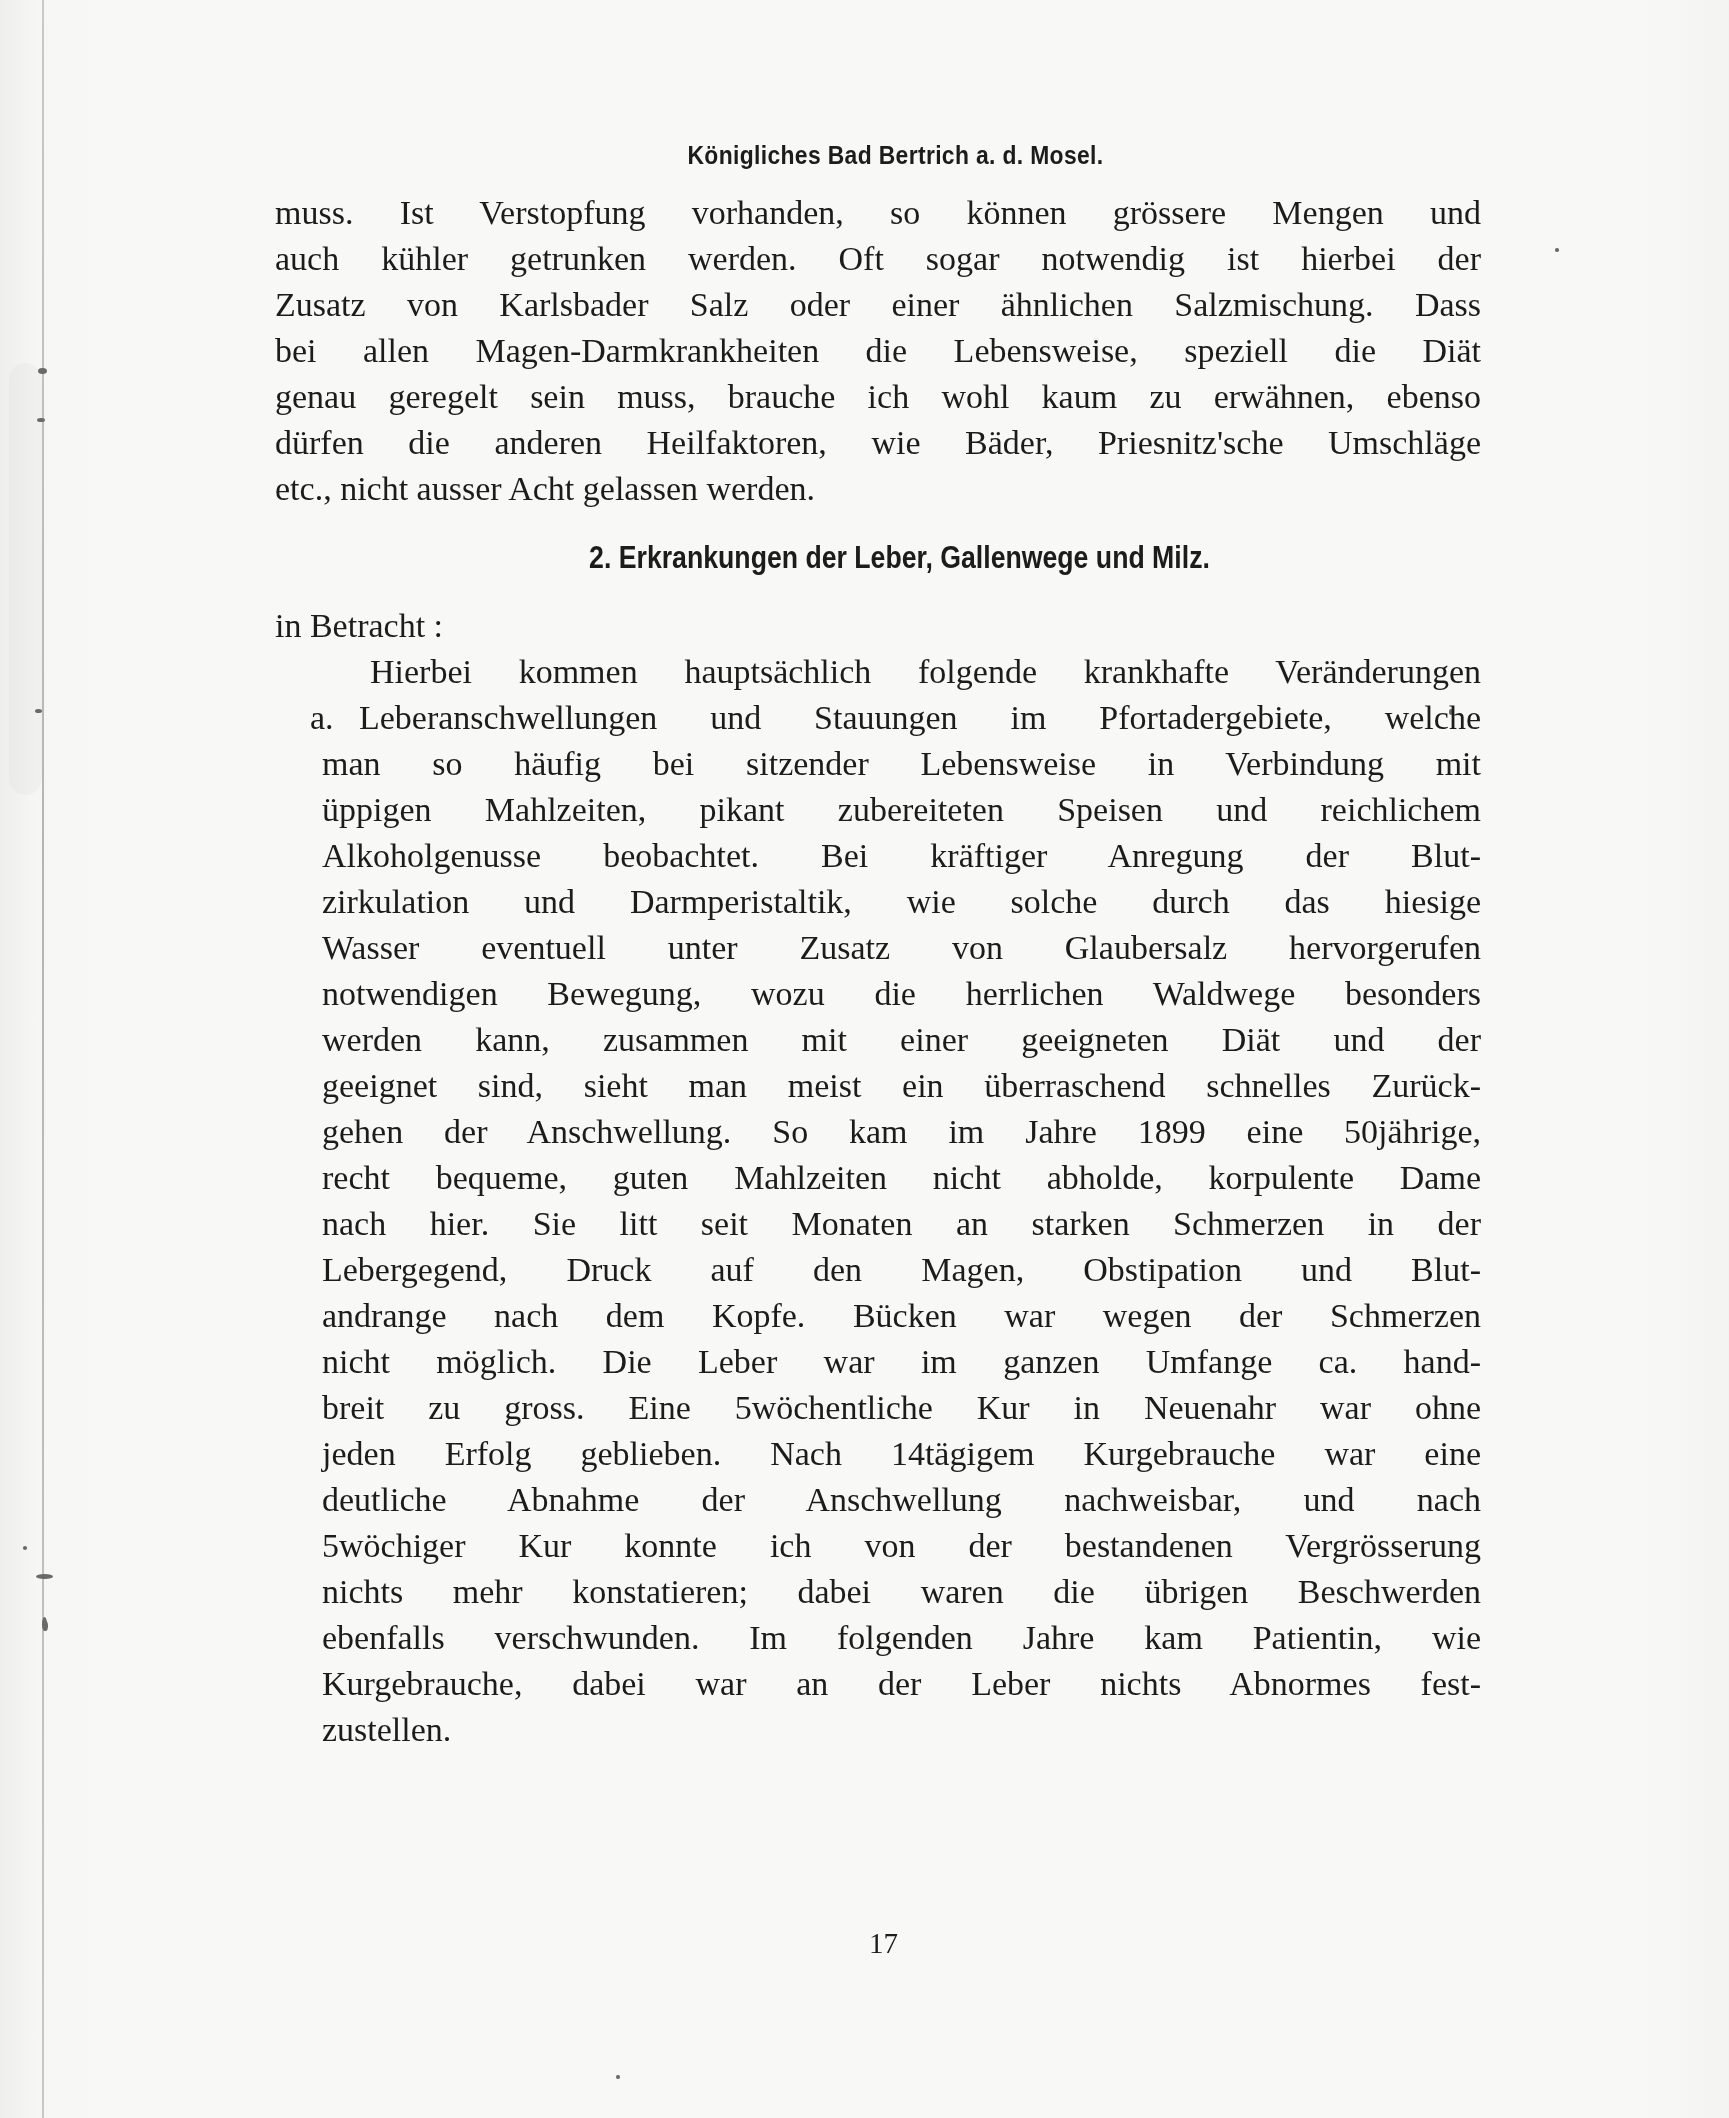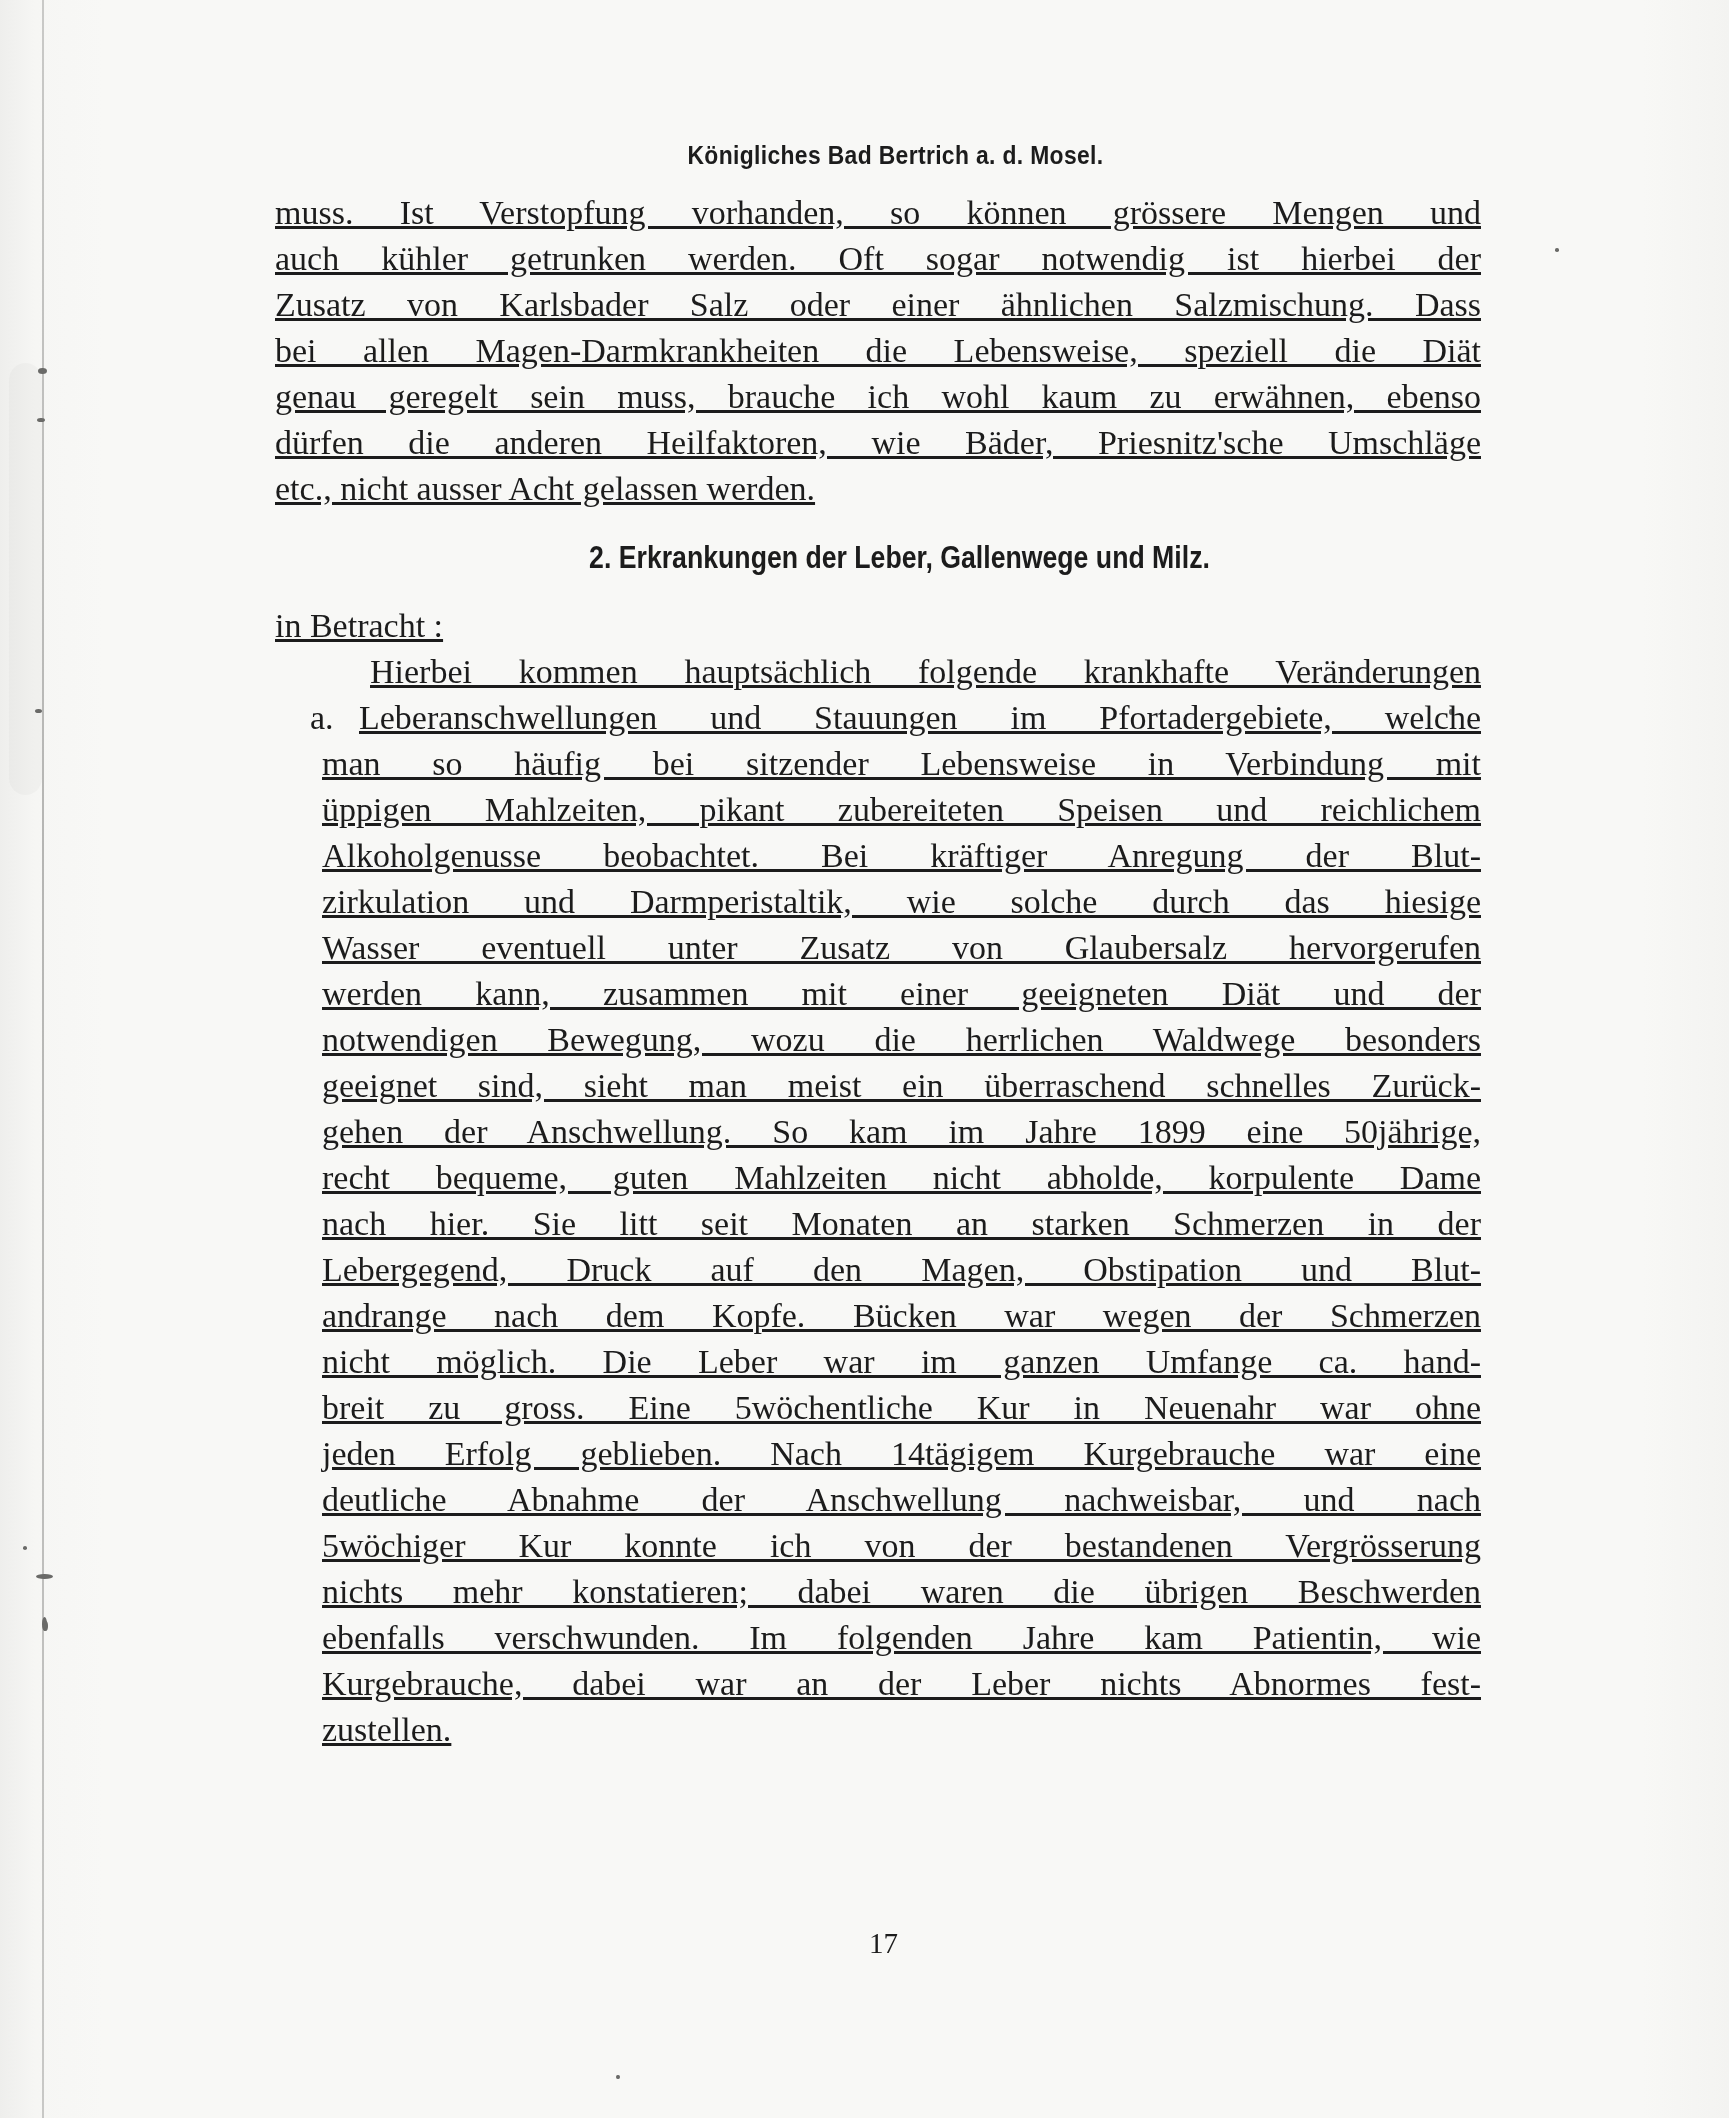--- a/index.html
+++ b/index.html
@@ -65,21 +65,20 @@
       line-height: 46px;
       margin-top: 10.4px;
     }
     .line {
       display: block;
       text-align: justify;
       text-align-last: justify;
       white-space: nowrap;
       height: 46px;
       transform-origin: left center;
-      text-decoration: underline;
     }
     .line.last {
       text-align-last: left;
     }
     .line.indented-item {
       margin-left: 47px;
     }
     .line.item-first {
       margin-left: 35px;
     }
@@ -151,22 +150,22 @@
       <span class="line para-indent">Hierbei kommen hauptsächlich folgende krankhafte Veränderungen</span>
     </div>
 
     <div>
       <span class="line item-first"><span class="item-letter">a.</span><span>Leberanschwellungen und Stauungen im Pfortadergebiete, welche</span></span>
       <span class="line indented-item">man so häufig bei sitzender Lebensweise in Verbindung mit</span>
       <span class="line indented-item">üppigen Mahlzeiten, pikant zubereiteten Speisen und reichlichem</span>
       <span class="line indented-item">Alkoholgenusse beobachtet. Bei kräftiger Anregung der Blut-</span>
       <span class="line indented-item">zirkulation und Darmperistaltik, wie solche durch das hiesige</span>
       <span class="line indented-item">Wasser eventuell unter Zusatz von Glaubersalz hervorgerufen</span>
+      <span class="line indented-item">notwendigen Bewegung, wozu die herrlichen Waldwege besonders</span>
       <span class="line indented-item">werden kann, zusammen mit einer geeigneten Diät und der</span>
-      <span class="line indented-item">notwendigen Bewegung, wozu die herrlichen Waldwege besonders</span>
       <span class="line indented-item">geeignet sind, sieht man meist ein überraschend schnelles Zurück-</span>
       <span class="line indented-item">gehen der Anschwellung. So kam im Jahre 1899 eine 50jährige,</span>
       <span class="line indented-item">recht bequeme, guten Mahlzeiten nicht abholde, korpulente Dame</span>
       <span class="line indented-item">nach hier. Sie litt seit Monaten an starken Schmerzen in der</span>
       <span class="line indented-item">Lebergegend, Druck auf den Magen, Obstipation und Blut-</span>
       <span class="line indented-item">andrange nach dem Kopfe. Bücken war wegen der Schmerzen</span>
       <span class="line indented-item">nicht möglich. Die Leber war im ganzen Umfange ca. hand-</span>
       <span class="line indented-item">breit zu gross. Eine 5wöchentliche Kur in Neuenahr war ohne</span>
       <span class="line indented-item">jeden Erfolg geblieben. Nach 14tägigem Kurgebrauche war eine</span>
       <span class="line indented-item">deutliche Abnahme der Anschwellung nachweisbar, und nach</span>

